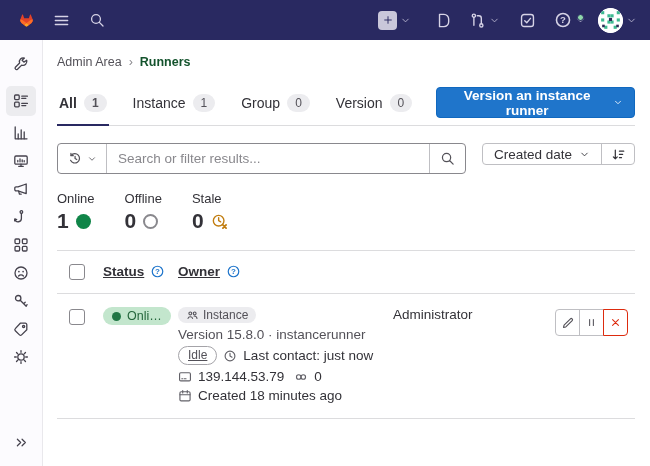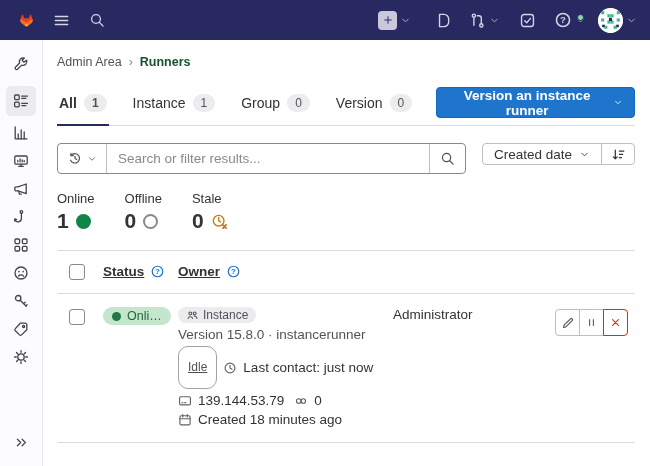--- a/index.html
+++ b/index.html
@@ -85,21 +85,21 @@
                  border-radius:10px; padding:2px 9px; font-size:12.5px; max-width:68px; cursor:default; }
   .status-pill .pill-dot { width:9px; height:9px; border-radius:50%; background:#217645; flex:none; }
   .status-pill .pill-text { overflow:hidden; text-overflow:ellipsis; white-space:nowrap; max-width:36px; }
 
   .runner-cell { display:flex; flex-direction:column; gap:4px; font-size:13.5px; color:#535158; }
   .runner-line { display:flex; align-items:center; gap:6px; }
   .runner-link { color:#1f75cb; font-weight:700; cursor:pointer; }
   .type-badge { display:inline-flex; align-items:center; gap:4px; background:#ececef; color:#535158;
                 border-radius:10px; padding:1px 8px; font-size:12px; }
   .idle-badge { display:inline-flex; border:1px solid #a4a3a8; color:#535158; border-radius:10px;
-                padding:12px 9px; font-size:12px; line-height:17px;text-decoration:underline; }
+                padding:0 9px; font-size:12px; line-height:17px;text-decoration:underline; }
   .meta-ic { color:#626168; flex:none; }
   .dark { color:#333238; }
 
   .owner-link { color:#333238; cursor:pointer; }
 
   .actions { display:flex; margin-top:2px; }
   .act-btn { width:25px; height:27px; background:#fff; border:1px solid #bfbfc3; display:flex; align-items:center;
              justify-content:center; color:#535158; cursor:pointer; margin-left:-1px; }
   .act-btn:first-child { border-radius:4px 0 0 4px; margin-left:0; }
   .act-btn.delete { border-color:#dd2b0e; color:#dd2b0e; border-radius:0 4px 4px 0; position:relative; z-index:1; }

